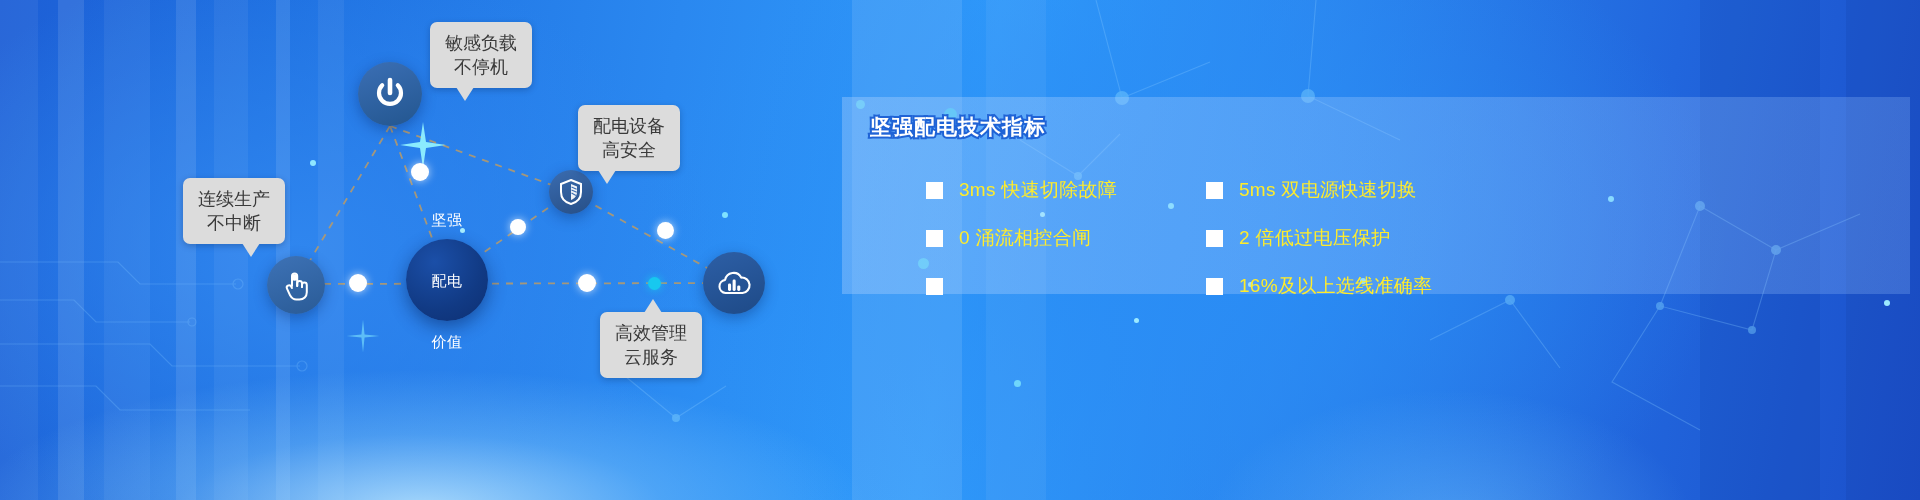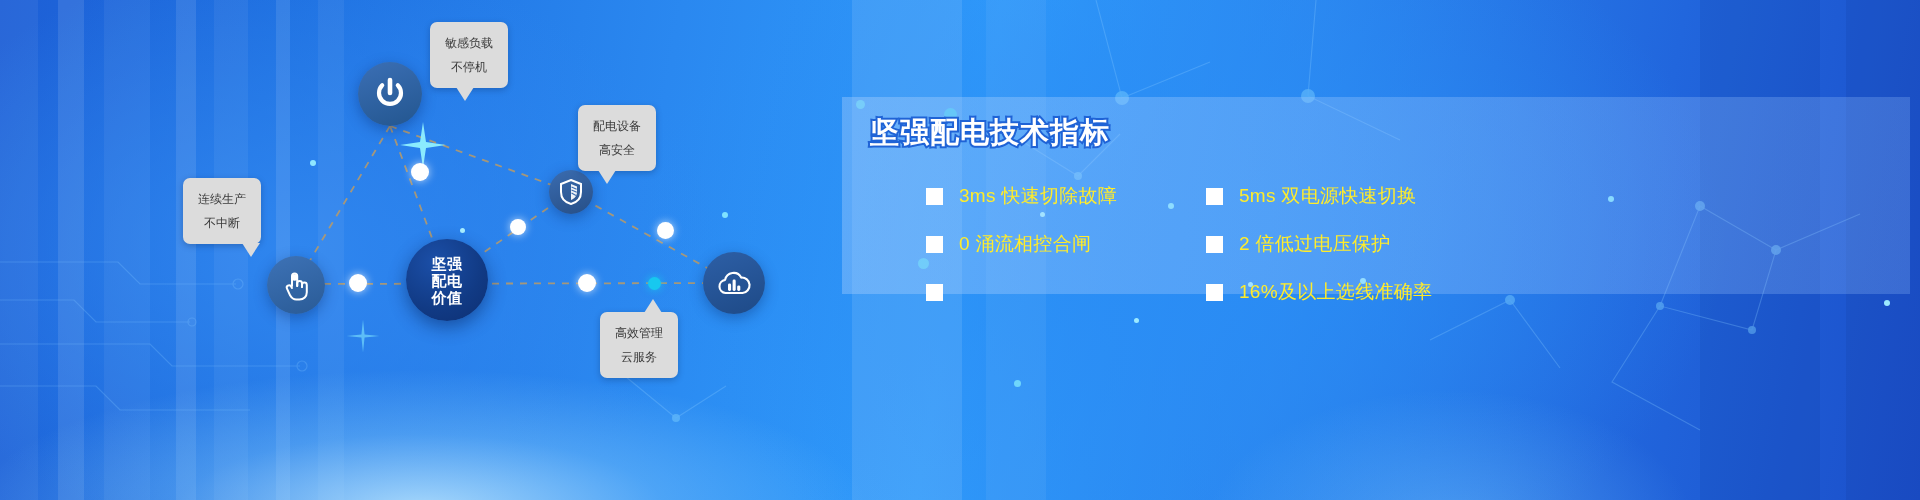--- a/index.html
+++ b/index.html
@@ -49,34 +49,35 @@
   }
   .node.power{width:64px;height:64px;left:358px;top:62px;background:linear-gradient(160deg,#3b6fb5,#23568f);}
   .node.shield{width:44px;height:44px;left:549px;top:170px;background:linear-gradient(160deg,#3a6cb0,#274f87);}
   .node.touch{width:58px;height:58px;left:267px;top:256px;background:linear-gradient(160deg,#3d72b6,#2a5b96);}
   .node.cloud{width:62px;height:62px;left:703px;top:252px;background:linear-gradient(160deg,#2d5fa6,#1e4a87);}
 
   .hub{
     position:absolute;left:406px;top:239px;width:82px;height:82px;border-radius:50%;
     background:radial-gradient(circle at 35% 28%,#1b4fa8 0%,#113a84 60%,#0d2f72 100%);
     display:flex;flex-direction:column;align-items:center;justify-content:center;
-    color:#fff;font-weight:bold;font-size:15px;line-height:17px;letter-spacing:.5px;
+    color:#fff;font-weight:normal;font-size:15px;line-height:17px;letter-spacing:.5px;
     box-shadow:0 6px 18px rgba(3,20,70,.45);
     text-align:center;
+    gap:44px;
   }
 
   .junction{position:absolute;border-radius:50%;background:#fff;box-shadow:0 0 8px rgba(255,255,255,.7);}
   .junction.cyan{background:#17c8ef;box-shadow:0 0 9px rgba(23,200,239,.85);}
 
   .sparkle{position:absolute;width:46px;height:46px;}
 
   
   .callout{
     position:absolute;background:#dcdcdc;border-radius:7px;
-    color:#3a3a3a;font-size:12px;line-height:24px;text-align:center;
+    color:#3a3a3a;font-size:18px;line-height:24px;text-align:center;
     padding:9px 15px;box-shadow:0 2px 6px rgba(0,20,60,.25);
     white-space:nowrap;
   }
   .callout .l{display:block;}
   .callout:after{
     content:"";position:absolute;width:0;height:0;
     border-left:9px solid transparent;border-right:9px solid transparent;
     border-top:14px solid #dcdcdc;
   }
   .c-sensitive{left:430px;top:22px;}
@@ -88,27 +89,27 @@
   .c-cloud{left:600px;top:312px;}
   .c-cloud:after{left:44px;top:-13px;border-top:none;border-bottom:14px solid #dcdcdc;}
 
   
   .spec{
     position:absolute;left:842px;top:97px;width:1068px;height:197px;
     background:linear-gradient(100deg, rgba(186,216,255,.34) 0%, rgba(168,205,255,.30) 45%, rgba(150,192,252,.26) 100%);
   }
   .spec-title{
     position:absolute;left:28px;top:16px;
-    font-size:29px;font-weight:bold;color:#ffffff;letter-spacing:1px;
+    font-size:21px;font-weight:bold;color:#ffffff;letter-spacing:1px;
     -webkit-text-stroke:4px #1f63d6;
     paint-order:stroke fill;
   }
   .spec-list{
     position:absolute;left:84px;top:80px;right:20px;
-    display:grid;grid-template-columns:280px 1fr;row-gap:22px;column-gap:0px;margin-top:6px;
+    display:grid;grid-template-columns:280px 1fr;row-gap:22px;column-gap:0px;
   }
   .spec-item{display:flex;align-items:center;gap:16px;}
   .spec-bullet{width:17px;height:17px;background:#ffffff;flex:none;}
   .spec-text{color:#ffec2a;font-size:19px;white-space:nowrap;letter-spacing:.3px;}
 </style>
 </head>
 <body>
 
 <div class="banner">
 

